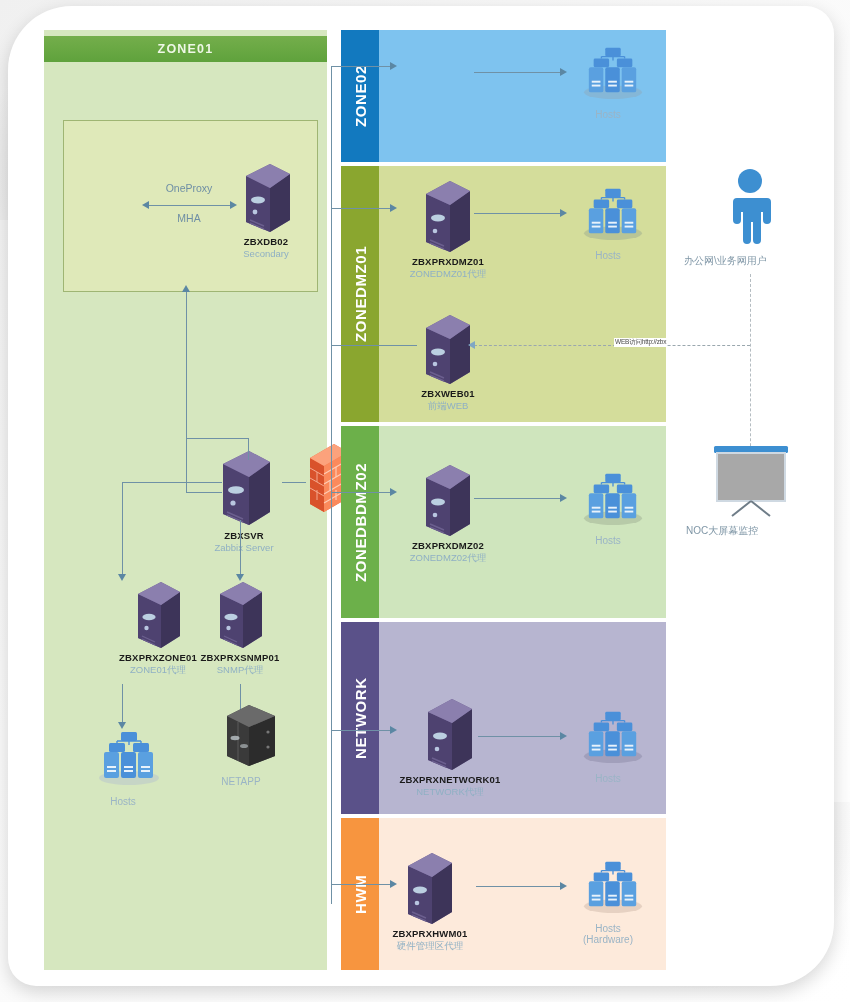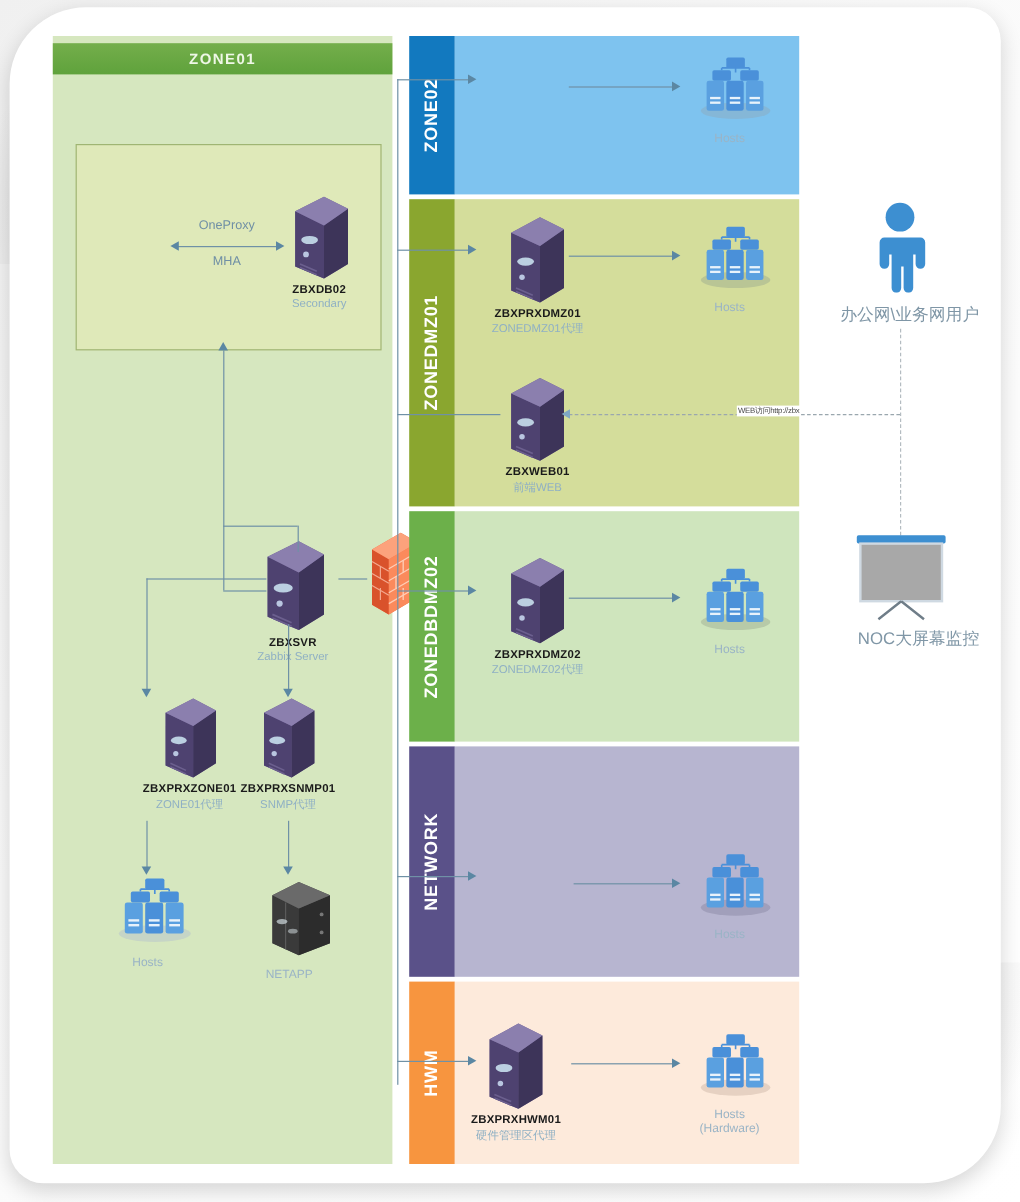--- a/index.html
+++ b/index.html
@@ -53,21 +53,21 @@
   .arrow{position:absolute;width:0;height:0;}
   .ar-r{border-top:4px solid transparent;border-bottom:4px solid transparent;border-left:7px solid #5b87a3;}
   .ar-l{border-top:4px solid transparent;border-bottom:4px solid transparent;border-right:7px solid #5b87a3;}
   .ar-d{border-left:4px solid transparent;border-right:4px solid transparent;border-top:7px solid #5b87a3;}
   .ar-u{border-left:4px solid transparent;border-right:4px solid transparent;border-bottom:7px solid #5b87a3;}
   .ar-dash-l{border-top:4px solid transparent;border-bottom:4px solid transparent;border-right:7px solid #7fa7c4;}
 
   .edgeLbl{position:absolute;font-size:6.5px;color:#4a4a4a;background:#ffffff;
       padding:0 1px;white-space:nowrap;letter-spacing:-.2px;}
   .midLbl{position:absolute;font-size:10.5px;color:#6f8fa5;text-align:center;white-space:nowrap;}
-  .figLbl{position:absolute;font-size:14px;color:#7f96a6;text-align:right;white-space:nowrap;}
+  .figLbl{position:absolute;font-size:10px;color:#7f96a6;text-align:left;white-space:nowrap;}
 </style>
 </head>
 <body>
 
 <div id="canvas">
   <div id="shadowL"></div>
   <div id="shadowR"></div>
   <div id="card"></div>
 
   <div id="zone01"></div>
@@ -179,21 +179,21 @@
           <rect x="11" y="42" width="9" height="2" fill="#e8f2fb"></rect>
         <rect x="28" y="38" width="9" height="2" fill="#e8f2fb"></rect>
           <rect x="28" y="42" width="9" height="2" fill="#e8f2fb"></rect>
         <rect x="45" y="38" width="9" height="2" fill="#e8f2fb"></rect>
           <rect x="45" y="42" width="9" height="2" fill="#e8f2fb"></rect>
       </svg>
     </div>
     <div class="hostLbl" style="margin-top:4px;">Hosts</div>
   </div>
 
-  <div class="node" style="left:196px;top:732px;width:90px;">
+  <div class="node" style="left:196px;top:702px;width:90px;">
     <div style="margin-left:20px;">
       <svg width="54" height="66" viewBox="0 0 54 66">
         <polygon points="3,14 25,3 51,14 51,54 25,64 3,54" fill="#4d4d4d"></polygon>
         <polygon points="3,14 25,25 25,64 3,54" fill="#3a3a3a"></polygon>
         <polygon points="25,25 51,14 51,54 25,64" fill="#2c2c2c"></polygon>
         <polygon points="3,14 25,3 51,14 25,25" fill="#6a6a6a"></polygon>
         <line x1="14" y1="20" x2="14" y2="59" stroke="#5a5a5a" stroke-width="1"></line>
         <ellipse cx="11" cy="36" rx="4.5" ry="2.2" fill="#cfd8dd" opacity=".7"></ellipse>
         <ellipse cx="20" cy="44" rx="4" ry="2" fill="#cfd8dd" opacity=".55"></ellipse>
         <circle cx="44" cy="30" r="1.6" fill="#777"></circle>
@@ -363,20 +363,35 @@
     <div class="hostLbl" style="margin-top:3px;">Hosts</div>
   </div>
 
   <div class="bandwrap" style="top:622px;width:325px;height:192px;">
     <div class="band" style="background:#5a5189;"></div>
     <div class="bandlabel">NETWORK</div>
     <div class="bandbody" style="background:#b7b5d0;"></div>
   </div>
   <div class="ln lnh" style="left:331px;top:730px;width:62px;"></div>
   <div class="arrow ar-r" style="left:390px;top:726px;"></div>
+  <div class="node" style="left:394px;top:694px;width:112px;">
+    <div class="srv" style="margin-left:30px;">
+      <svg width="52" height="80" viewBox="0 0 52 80">
+        <polygon points="4,18 28,5 48,15 48,64 28,76 4,66" fill="#6f6192"></polygon>
+        <polygon points="4,18 28,29 28,76 4,66" fill="#4e4270"></polygon>
+        <polygon points="28,29 48,15 48,64 28,76" fill="#3d3459"></polygon>
+        <polygon points="4,18 28,5 48,15 28,29" fill="#8b7fae"></polygon>
+        <ellipse cx="16" cy="42" rx="7" ry="3.4" fill="#cfe8f5" opacity=".85"></ellipse>
+        <circle cx="13" cy="55" r="2.3" fill="#b9c6e0"></circle>
+        <path d="M8 64 L22 70 M8 67 L22 73" stroke="#6b5f8e" stroke-width="1.4" fill="none"></path>
+      </svg>
+    </div>
+    <div class="nodeName">ZBXPRXNETWORK01</div>
+    <div class="nodeSub">NETWORK代理</div>
+  </div>
   <div class="ln lnh" style="left:478px;top:736px;width:84px;"></div>
   <div class="arrow ar-r" style="left:560px;top:732px;"></div>
   <div class="node" style="left:566px;top:708px;width:84px;">
     <div style="margin-left:10px;">
       <svg width="64" height="58" viewBox="0 0 66 60">
         <ellipse cx="33" cy="50" rx="30" ry="7" fill="#8c8aa6" opacity=".5"></ellipse>
         <rect x="25" y="4" width="16" height="9" rx="1.5" fill="#4a90d9"></rect>
         <rect x="13" y="15" width="16" height="9" rx="1.5" fill="#4a90d9"></rect>
         <rect x="37" y="15" width="16" height="9" rx="1.5" fill="#4a90d9"></rect>
         <path d="M33 13 v4 M21 13 h24 M21 13 v2 M45 13 v2" stroke="#4a90d9" stroke-width="1.4" fill="none"></path>

